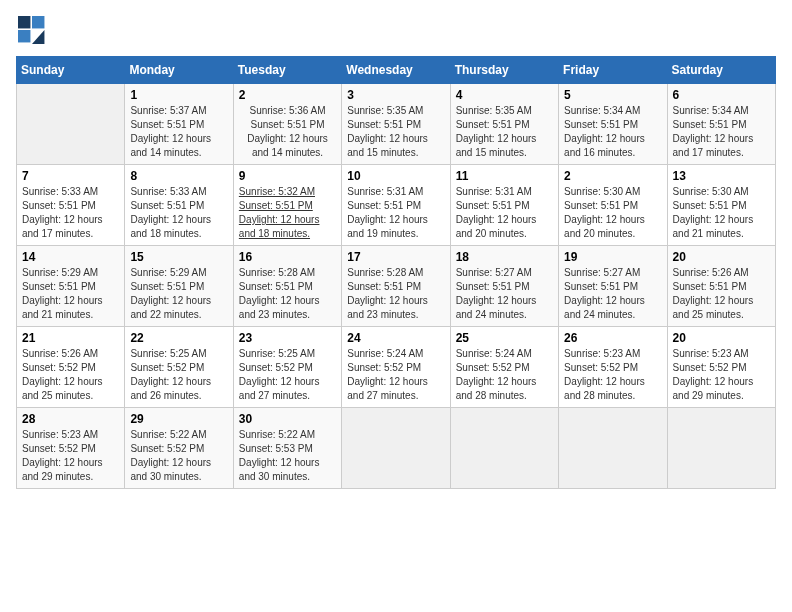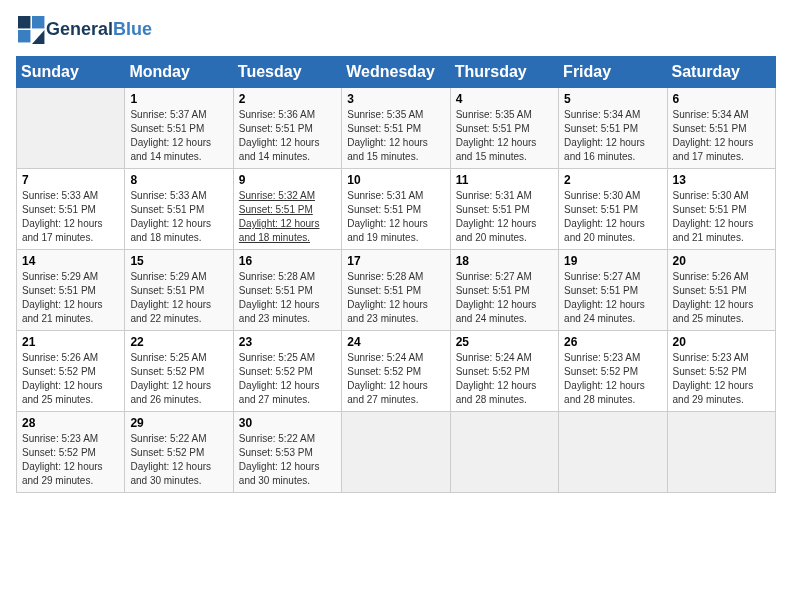--- a/index.html
+++ b/index.html
@@ -50,21 +50,21 @@
     table {
       width: 100%;
       border-collapse: collapse;
       font-size: 10.5px;
     }
     thead tr th {
       background-color: #2a6db5;
       color: #fff;
       padding: 6px 4px;
       text-align: left;
-      font-size: 16px;
+      font-size: 12px;
       font-weight: bold;
       border: 1px solid #2a6db5;
     }
     tbody tr td {
       border: 1px solid #ccc;
       vertical-align: top;
       padding: 4px 5px;
       min-height: 70px;
       width: calc(100% / 7);
     }
@@ -93,23 +93,20 @@
 <body>
 
 <div class="header-area">
   <div class="logo">
     <svg class="logo-icon" viewBox="0 0 36 36">
       <rect x="0" y="0" width="16" height="16" fill="#1a3a5c"></rect>
       <rect x="18" y="0" width="16" height="16" fill="#3a7fc1"></rect>
       <rect x="0" y="18" width="16" height="16" fill="#3a7fc1"></rect>
       <polygon points="18,36 34,18 34,36" fill="#1a3a5c"></polygon>
     </svg>
-    <div class="logo-text">
-      <div>General<span>Blue</span></div>
-    </div>
   </div>
   <div class="title-area">
     <div class="month-title"></div>
     <div class="subtitle"></div>
   </div>
 </div>
 
 <table>
   <thead>
     <tr id="days-header">
@@ -127,21 +124,21 @@
         <td class="empty"></td>
         <td>
           <span class="day-number">1</span>
           <div class="day-info" style="white-space: pre-line;">Sunrise: 5:37 AM
 Sunset: 5:51 PM
 Daylight: 12 hours
 and 14 minutes.</div>
         </td>
         <td>
           <span class="day-number">2</span>
-          <div class="day-info" style="white-space: pre-line;">Sunrise: 5:36 AM
+          <div class="day-info" style="white-space: pre-line; text-align: center;">Sunrise: 5:36 AM
 Sunset: 5:51 PM
 Daylight: 12 hours
 and 14 minutes.</div>
         </td>
         <td>
           <span class="day-number">3</span>
           <div class="day-info" style="white-space: pre-line;">Sunrise: 5:35 AM
 Sunset: 5:51 PM
 Daylight: 12 hours
 and 15 minutes.</div>

